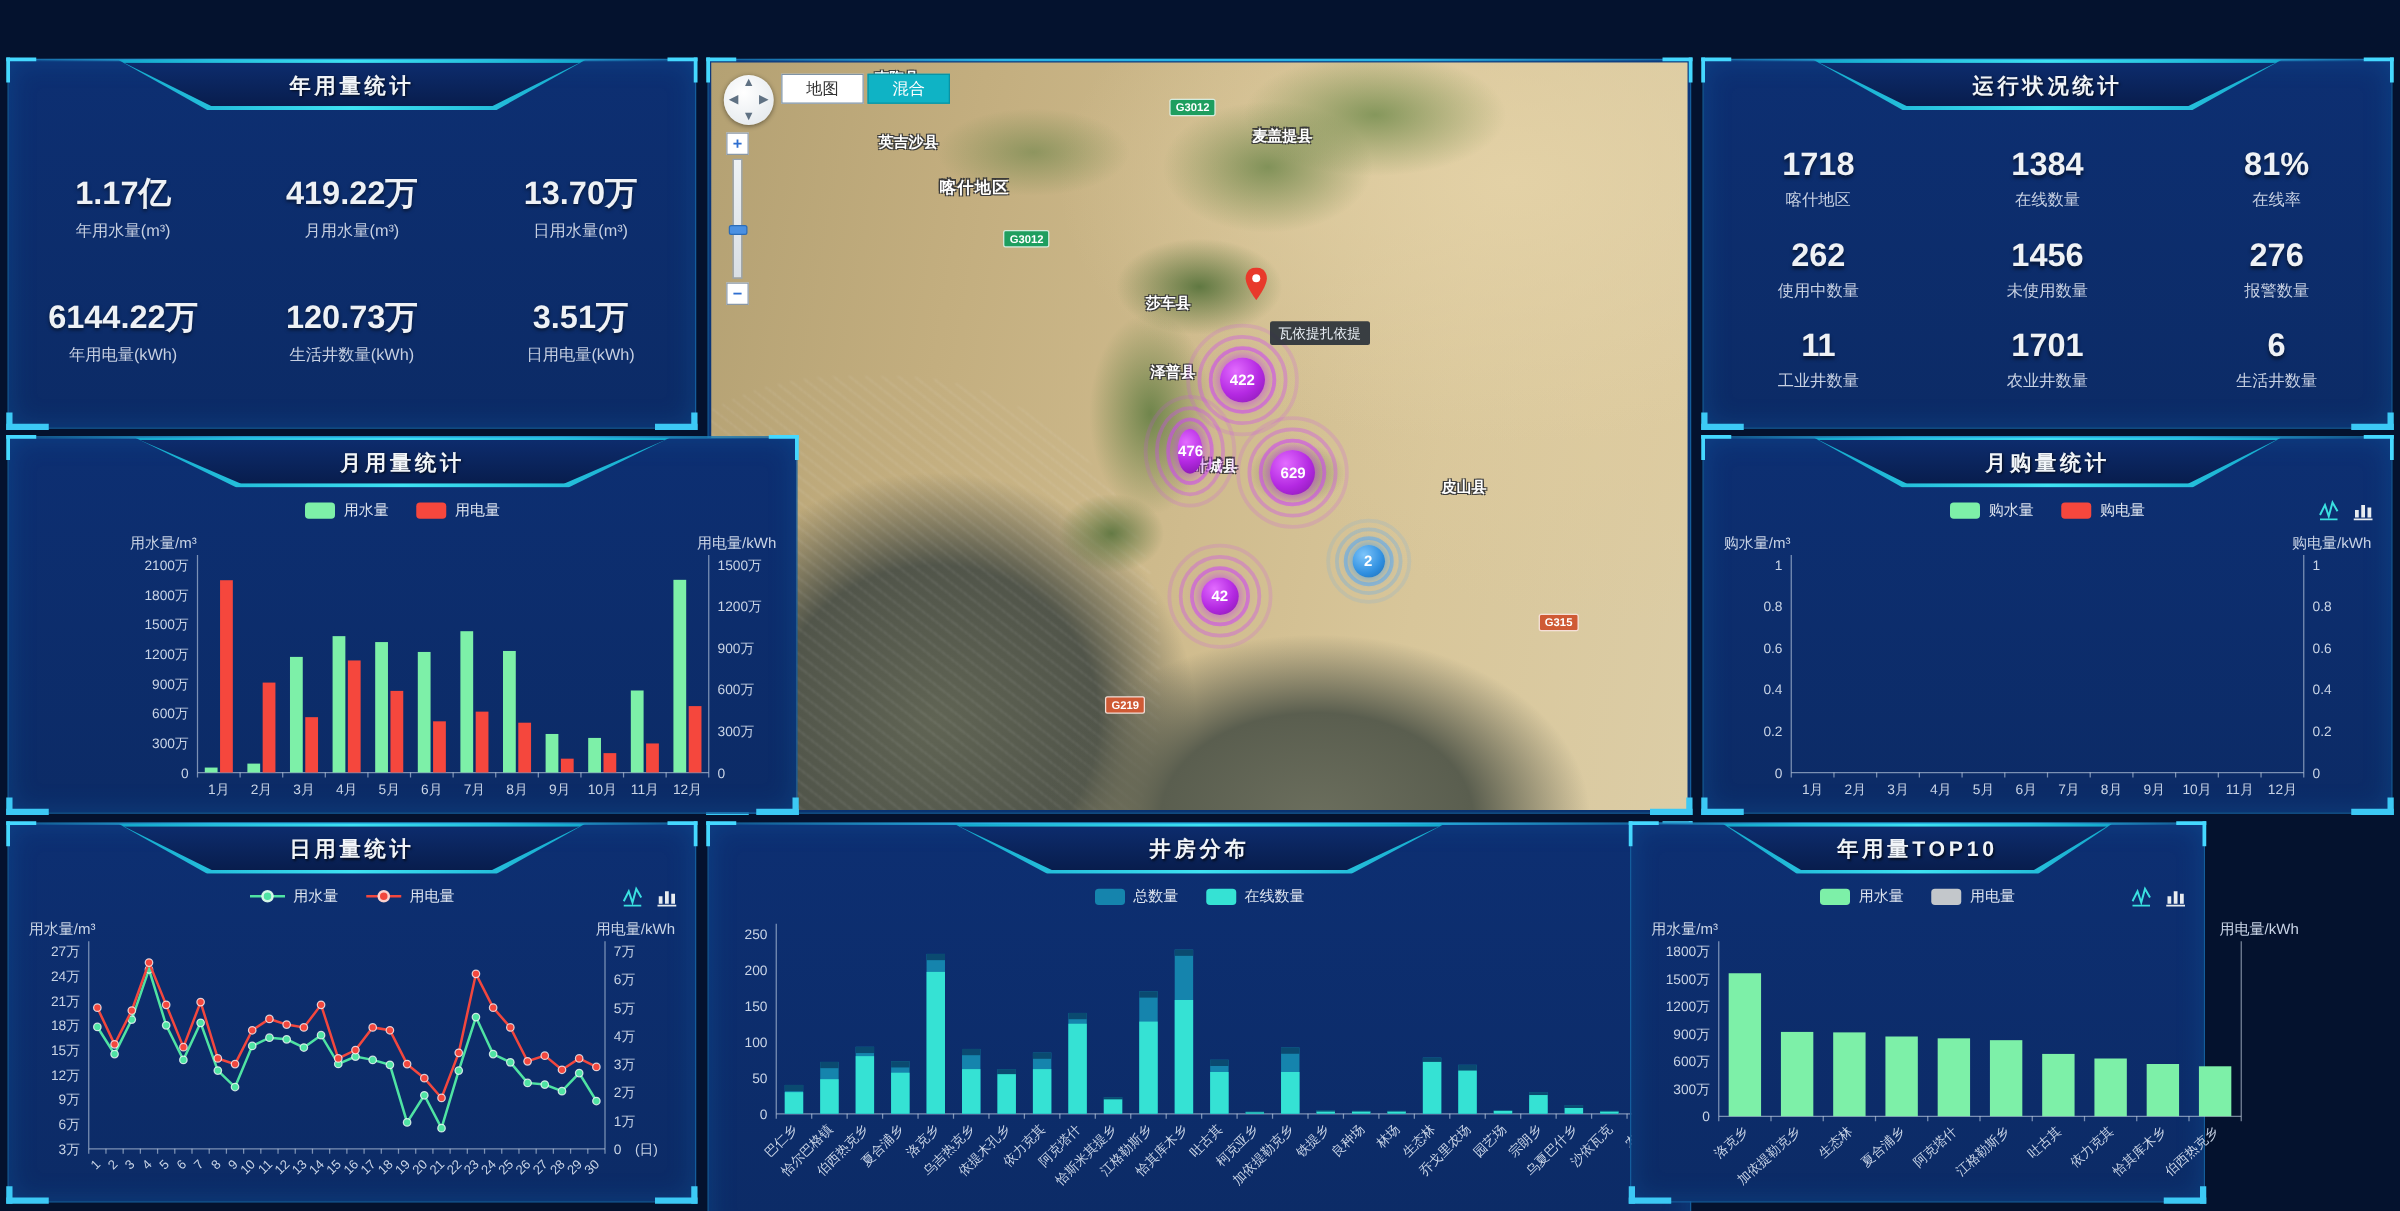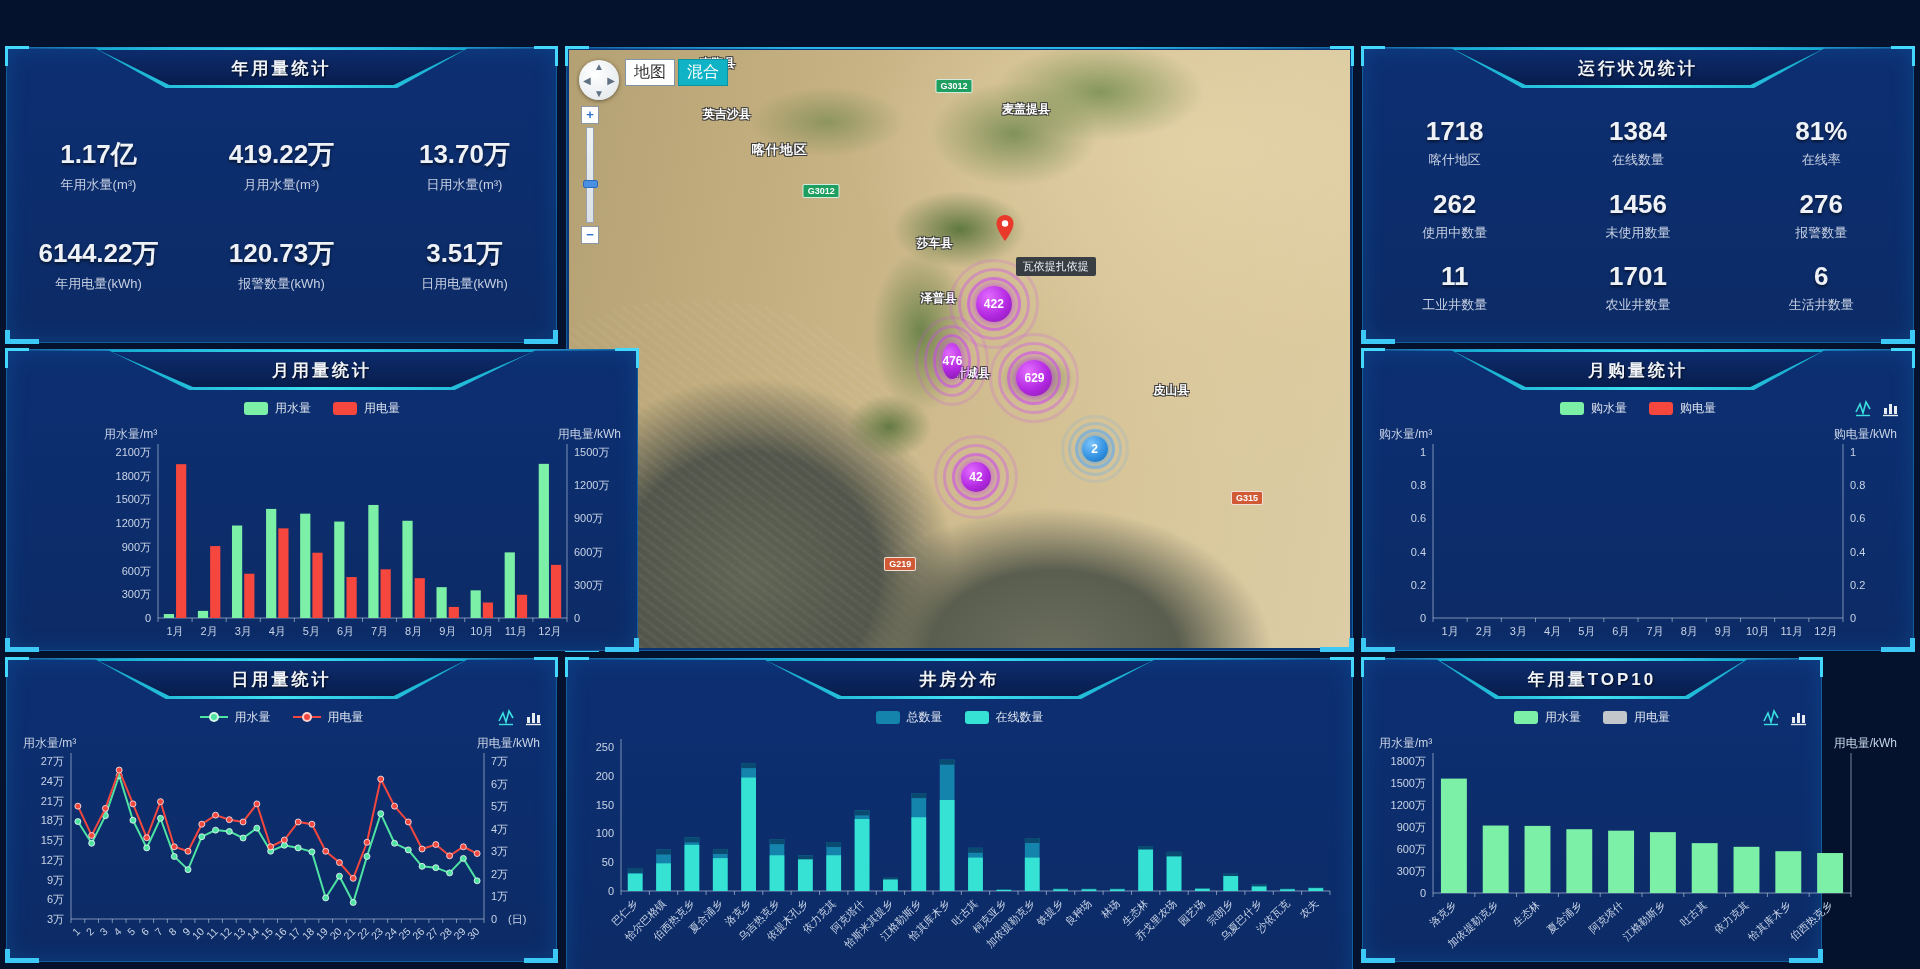--- a/index.html
+++ b/index.html
@@ -88,21 +88,21 @@
   .pin { position:absolute; transform:translate(-50%,-100%); z-index:5; cursor:pointer; }
   .pin-label { position:absolute; transform:translate(0,0); background:rgba(28,38,50,.85); color:#eaf0f6; font-size:11px; padding:2px 7px; border-radius:2px; white-space:nowrap; z-index:5; }
 
   .map-ctl-pan { position:absolute; left:10px; top:10px; width:40px; height:40px; border-radius:50%; background:radial-gradient(circle at 40% 35%,#ffffff,#dfe5ea); box-shadow:0 1px 4px rgba(0,0,0,.45); z-index:6; cursor:pointer; }
   .map-ctl-pan span { position:absolute; color:#5f7183; font-size:10px; font-weight:700; }
   .map-ctl-pan .n { top:1px; left:50%; transform:translateX(-50%); }
   .map-ctl-pan .s { bottom:1px; left:50%; transform:translateX(-50%); }
   .map-ctl-pan .w { left:4px; top:50%; transform:translateY(-50%); }
   .map-ctl-pan .e { right:4px; top:50%; transform:translateY(-50%); }
   .map-btns { position:absolute; left:56px; top:9px; display:flex; gap:3px; z-index:6; }
-  .map-btn { font-size:16px; padding:2px 8px; border:1px solid #7f93a5; background:#fff; color:#333; cursor:pointer; }
+  .map-btn { font-size:13px; padding:2px 19px; border:1px solid #7f93a5; background:#fff; color:#333; cursor:pointer; }
   .map-btn.active { background:#0fb3c5; color:#fff; border-color:#0a93a3; }
   .zoomctl { position:absolute; left:12px; top:56px; width:18px; z-index:6; }
   .zbtn { width:18px; height:18px; background:#fff; border:1px solid #8a98a6; color:#2f6fd0; font-size:13px; font-weight:700; text-align:center; line-height:16px; cursor:pointer; }
   .ztrack { width:8px; height:96px; margin:3px auto; background:linear-gradient(180deg,#eef2f5,#d9dfe5); border:1px solid #97a3b0; position:relative; }
   .zhandle { position:absolute; left:-4px; width:15px; height:8px; background:#4a90e2; border:1px solid #2b6cb8; border-radius:2px; cursor:pointer; }
 
   svg text { font-family:"Liberation Sans","DejaVu Sans",sans-serif; }
 </style>
 </head>
 <body>
@@ -128,21 +128,21 @@
         <div class="stat">
           <div class="sv">13.70万</div>
           <div class="sl">日用水量(m³)</div>
         </div>
         <div class="stat">
           <div class="sv">6144.22万</div>
           <div class="sl">年用电量(kWh)</div>
         </div>
         <div class="stat">
           <div class="sv">120.73万</div>
-          <div class="sl">报警数量(kWh)</div>
+          <div class="sl">生活井数量(kWh)</div>
         </div>
         <div class="stat">
           <div class="sv">3.51万</div>
           <div class="sl">日用电量(kWh)</div>
         </div>
       </div>
   <div class="corner tl"></div>
       <div class="corner tr"></div>
       <div class="corner bl"></div>
       <div class="corner br"></div>
@@ -785,21 +785,21 @@
           <rect x="735.4463999999999" y="155.968" width="14.7472" height="4.032000000000011" fill="#1584ad"></rect>
           <rect x="735.4463999999999" y="155.968" width="14.7472" height="4.032000000000011" fill="#0a4a70"></rect>
           <rect x="735.4463999999999" y="157.12" width="14.7472" height="2.8799999999999955" fill="#35e2d4"></rect>
         </svg></div>
   <div class="corner tl"></div>
       <div class="corner tr"></div>
       <div class="corner bl"></div>
       <div class="corner br"></div>
     </div>
 
-  <div class="panel" style="left:1362px;top:658px;width:460px;height:304px;">
+  <div class="panel" style="left:1304px;top:658px;width:460px;height:304px;">
     <div class="hdr">
         <div class="out"></div>
         <div class="in"></div>
       <div class="t">年用量TOP10</div>
       </div>
     <div class="legend">
         <span class="lg-item">
           <span class="lg-rect" style="background: rgb(125, 240, 168);"></span>
           <span class="lg-label">用水量</span>
         </span>

